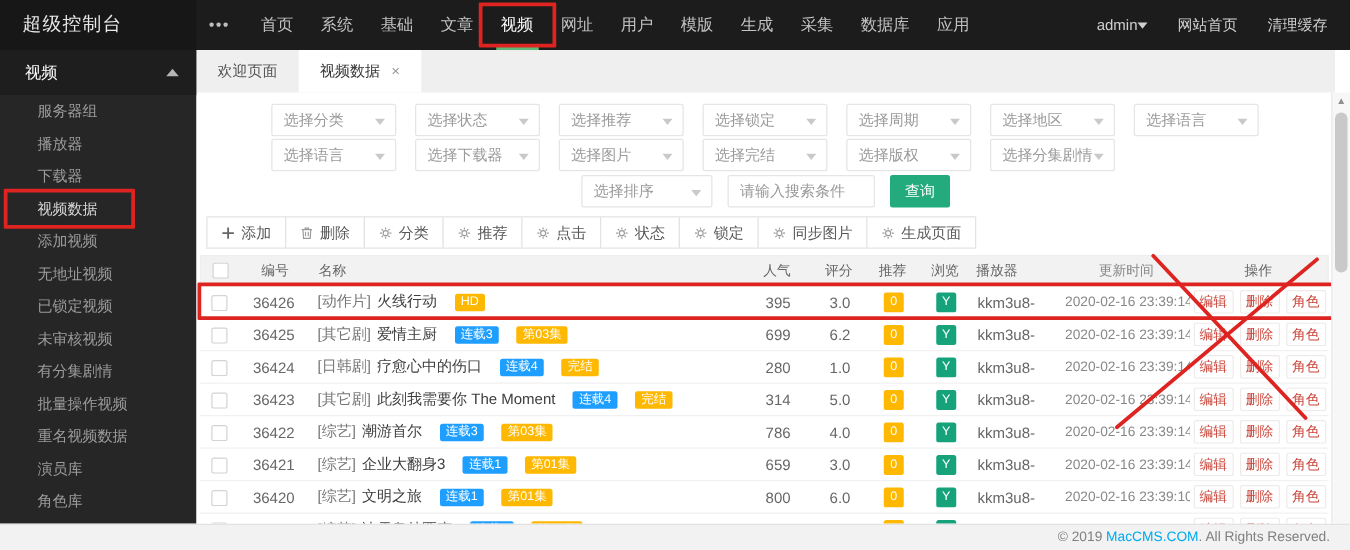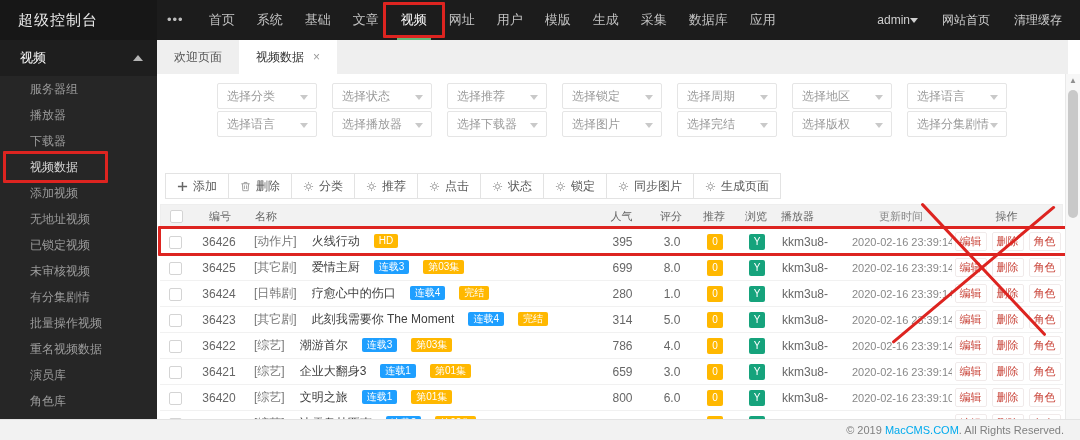--- a/index.html
+++ b/index.html
@@ -61,21 +61,21 @@
   
   .tablewrap{ position:absolute; left:3px; top:130px; width:903px; }
   .trow{ display:flex; align-items:center; height:26px; border-bottom:1px solid #f1f1f1; font-size:12px; color:#666; position:relative;}
   .thead{ height:25px; background:#f2f2f2; border:1px solid #eee; color:#666; font-size:11px; }
   .c{ flex:none; text-align:center; white-space:nowrap; overflow:hidden; }
   .c-check{ width:30px; } .c-id{ width:58px; } .c-name{ flex:1; text-align:left; padding-left:6px;}
   .c-pop{ width:55px; } .c-score{ width:44px; } .c-rec{ width:42px; } .c-view{ width:42px; }
   .c-player{ width:74px; text-align:left; padding-left:4px;} .c-time{ width:100px; font-size:11px; color:#888;}
   .c-act{ width:111px; display:flex; justify-content:center; gap:5px;}
   .checkbox{ display:inline-block; width:13px; height:13px; border:1px solid #d4d4d4; border-radius:2px; background:#fff; vertical-align:middle; cursor:pointer;}
-  .cat{ color:#777; margin-right:15px; }
+  .cat{ color:#777; margin-right:5px; }
   .title{ color:#3d3d3d; }
   .badge{ display:inline-block; margin-left:14px; padding:1px 5px; border-radius:2px; font-size:10px; color:#fff; line-height:12px; vertical-align:1px;}
   .badge.blue{ background:var(--blue); } .badge.orange{ background:var(--orange); }
   .sq{ display:inline-block; width:16px; height:16px; line-height:16px; border-radius:2px; color:#fff; font-size:10px; text-align:center;}
   .sq.rec{ background:var(--orange); } .sq.view{ background:var(--badge-green); }
   .act-link{ color:var(--act-red); font-size:11px; border:1px solid #f0eaea; border-radius:2px; padding:1px 4px; cursor:pointer; background:#fff;}
 
   
   .scrollbar{ position:absolute; right:0; top:74px; bottom:21px; width:15px; background:#f7f7f7; border-left:1px solid #e9e9e9; z-index:6;}
   .sb-arrow{ height:14px; text-align:center; font-size:8px; color:#8f8f8f; line-height:14px; cursor:pointer;}
@@ -162,27 +162,31 @@
         <div class="sel"><span>选择分类</span><i class="sc"></i></div>
         <div class="sel"><span>选择状态</span><i class="sc"></i></div>
         <div class="sel"><span>选择推荐</span><i class="sc"></i></div>
         <div class="sel"><span>选择锁定</span><i class="sc"></i></div>
         <div class="sel"><span>选择周期</span><i class="sc"></i></div>
         <div class="sel"><span>选择地区</span><i class="sc"></i></div>
         <div class="sel"><span>选择语言</span><i class="sc"></i></div>
       </div>
     <div class="frow frow2" id="frow2">
         <div class="sel"><span>选择语言</span><i class="sc"></i></div>
-        <div class="sel"><span>选择播放器</span><i class="sc"></i></div>
         <div class="sel"><span>选择下载器</span><i class="sc"></i></div>
         <div class="sel"><span>选择图片</span><i class="sc"></i></div>
         <div class="sel"><span>选择完结</span><i class="sc"></i></div>
         <div class="sel"><span>选择版权</span><i class="sc"></i></div>
         <div class="sel"><span>选择分集剧情</span><i class="sc"></i></div>
       </div>
+    <div class="frow frow3">
+      <div class="sel sort"><span>选择排序</span><i class="sc"></i></div>
+      <input class="search-input" placeholder="请输入搜索条件" style="">
+      <button class="btn-query">查询</button>
+    </div>
     <div class="toolbar" id="toolbar">
         <div class="tbtn">
           <span>
             <svg width="11" height="11" viewBox="0 0 12 12">
               <path d="M6 1v10M1 6h10" stroke="#666" stroke-width="1.6" fill="none"></path>
             </svg>
           </span>
           <span>添加</span>
         </div>
         <div class="tbtn">
@@ -285,21 +289,21 @@
             <span class="act-link">删除</span>
             <span class="act-link">角色</span>
           </span>
           <div class="anno anno-row"></div>
         </div>
         <div class="trow">
           <span class="c c-check"><span class="checkbox"></span></span>
           <span class="c c-id">36425</span>
           <span class="c c-name"><span class="cat">[其它剧]</span><span class="title">爱情主厨</span><span class="badge blue">连载3</span><span class="badge orange">第03集</span></span>
           <span class="c c-pop">699</span>
-          <span class="c c-score">8.0</span>
+          <span class="c c-score">6.2</span>
           <span class="c c-rec"><span class="sq rec">0</span></span>
           <span class="c c-view"><span class="sq view">Y</span></span>
           <span class="c c-player">kkm3u8-</span>
           <span class="c c-time">2020-02-16 23:39:14</span>
           <span class="c c-act">
             <span class="act-link">编辑</span>
             <span class="act-link">删除</span>
             <span class="act-link">角色</span>
           </span>
         </div>

